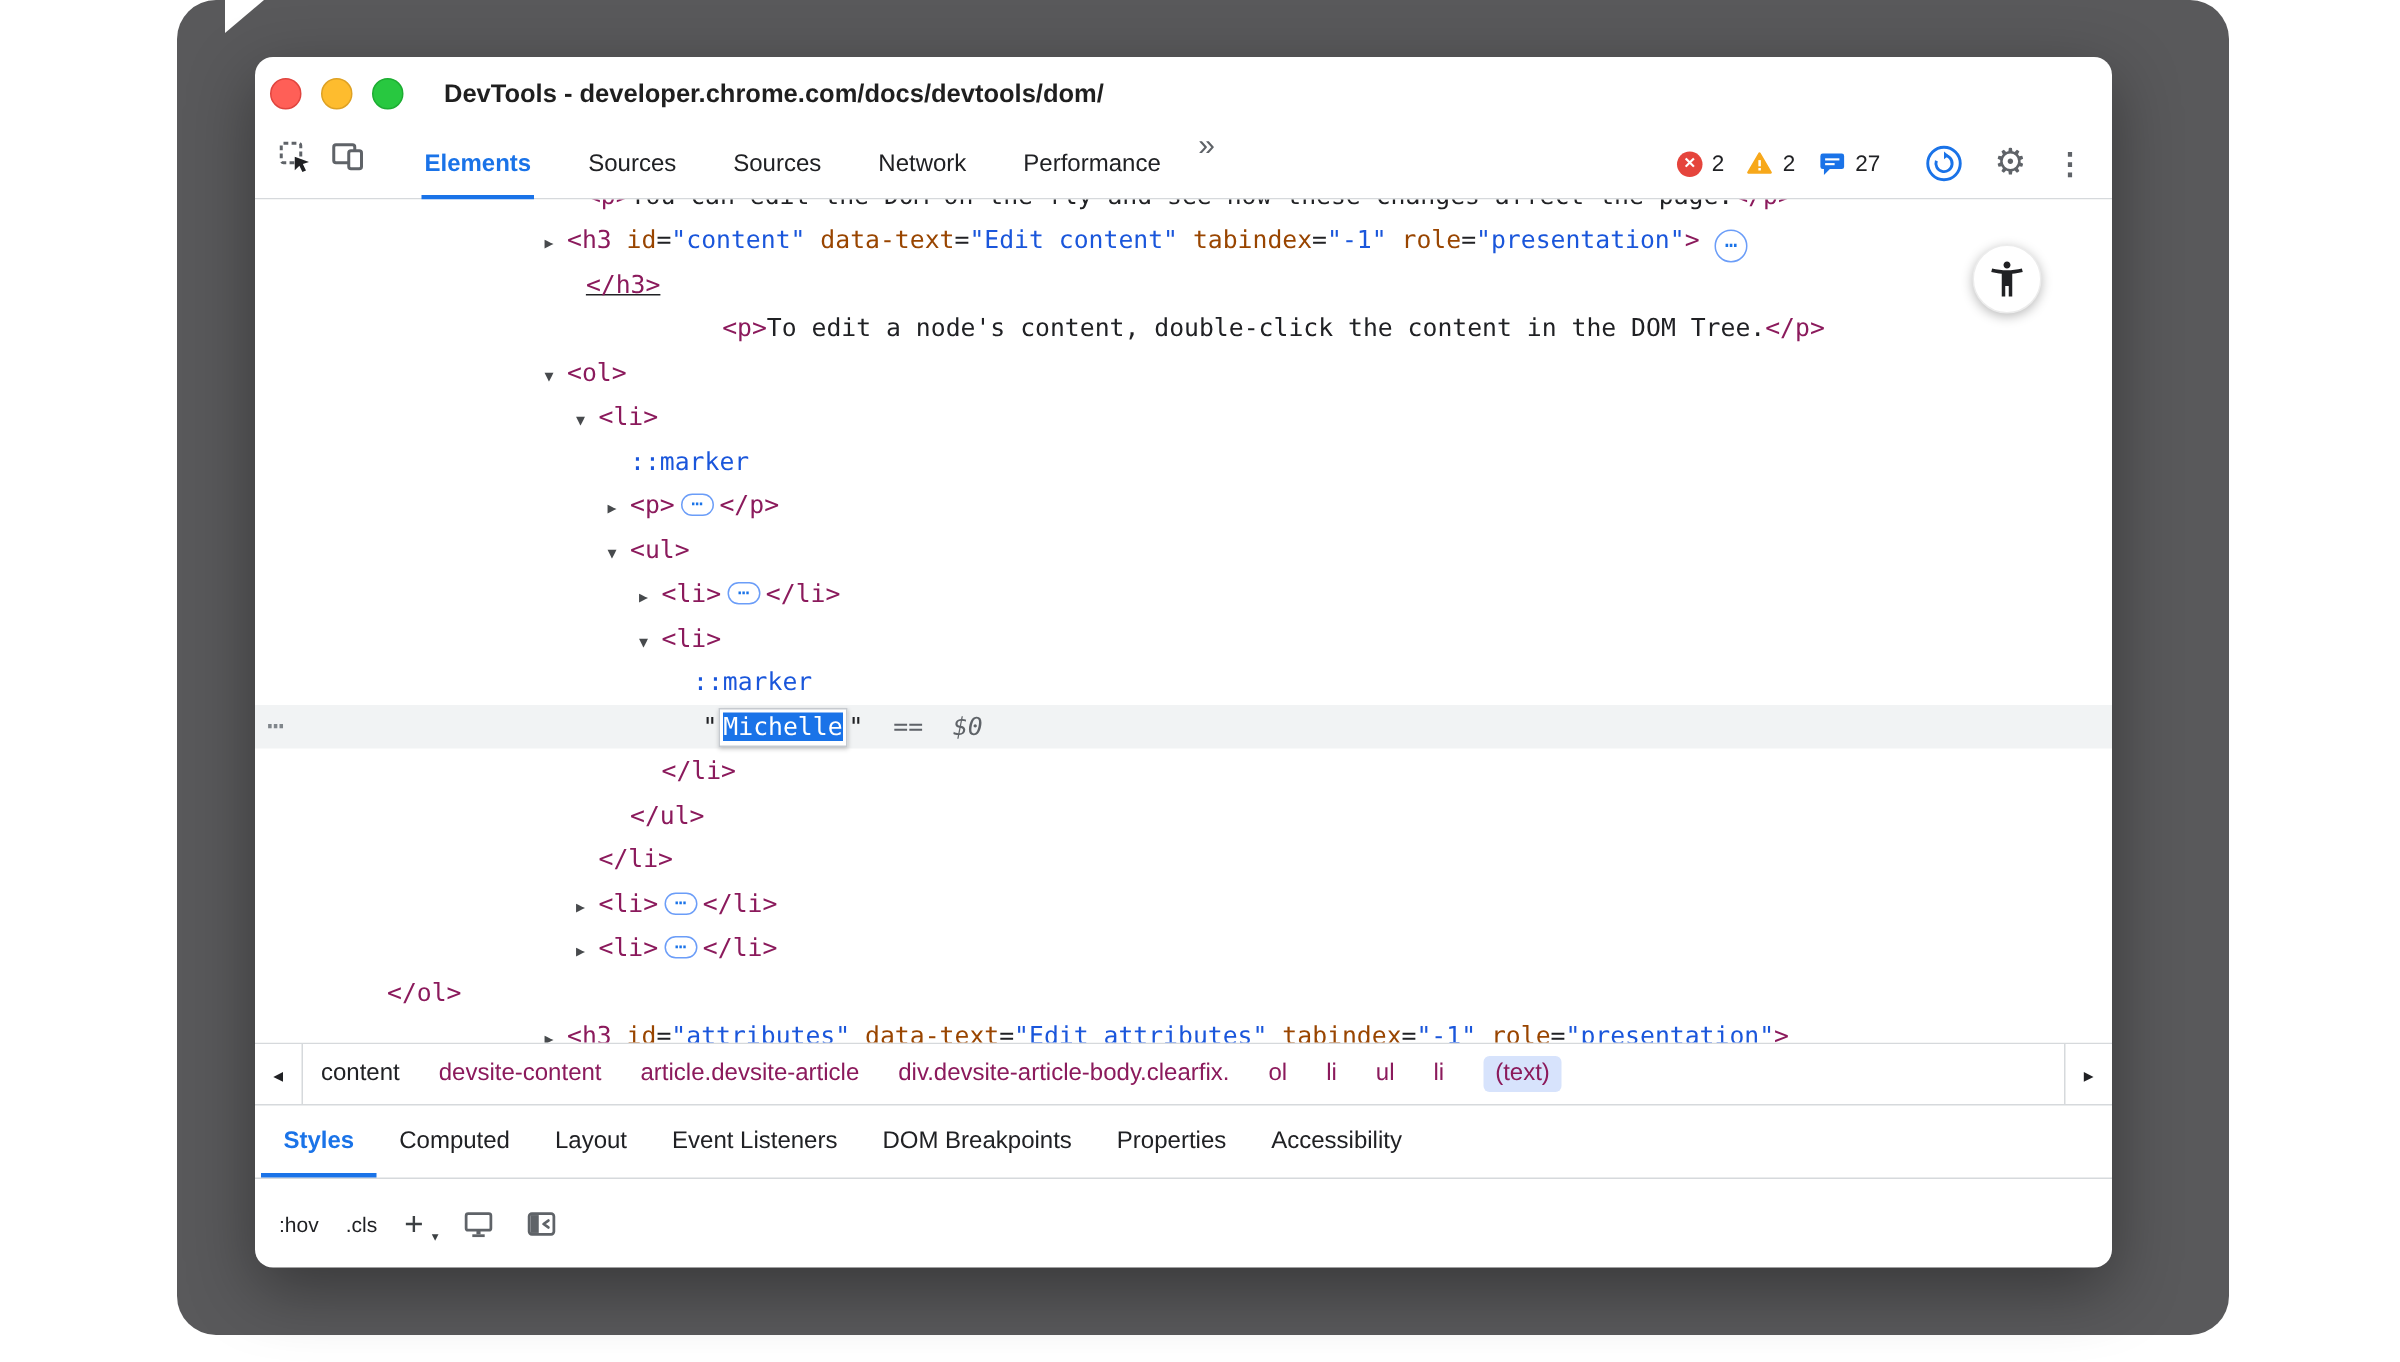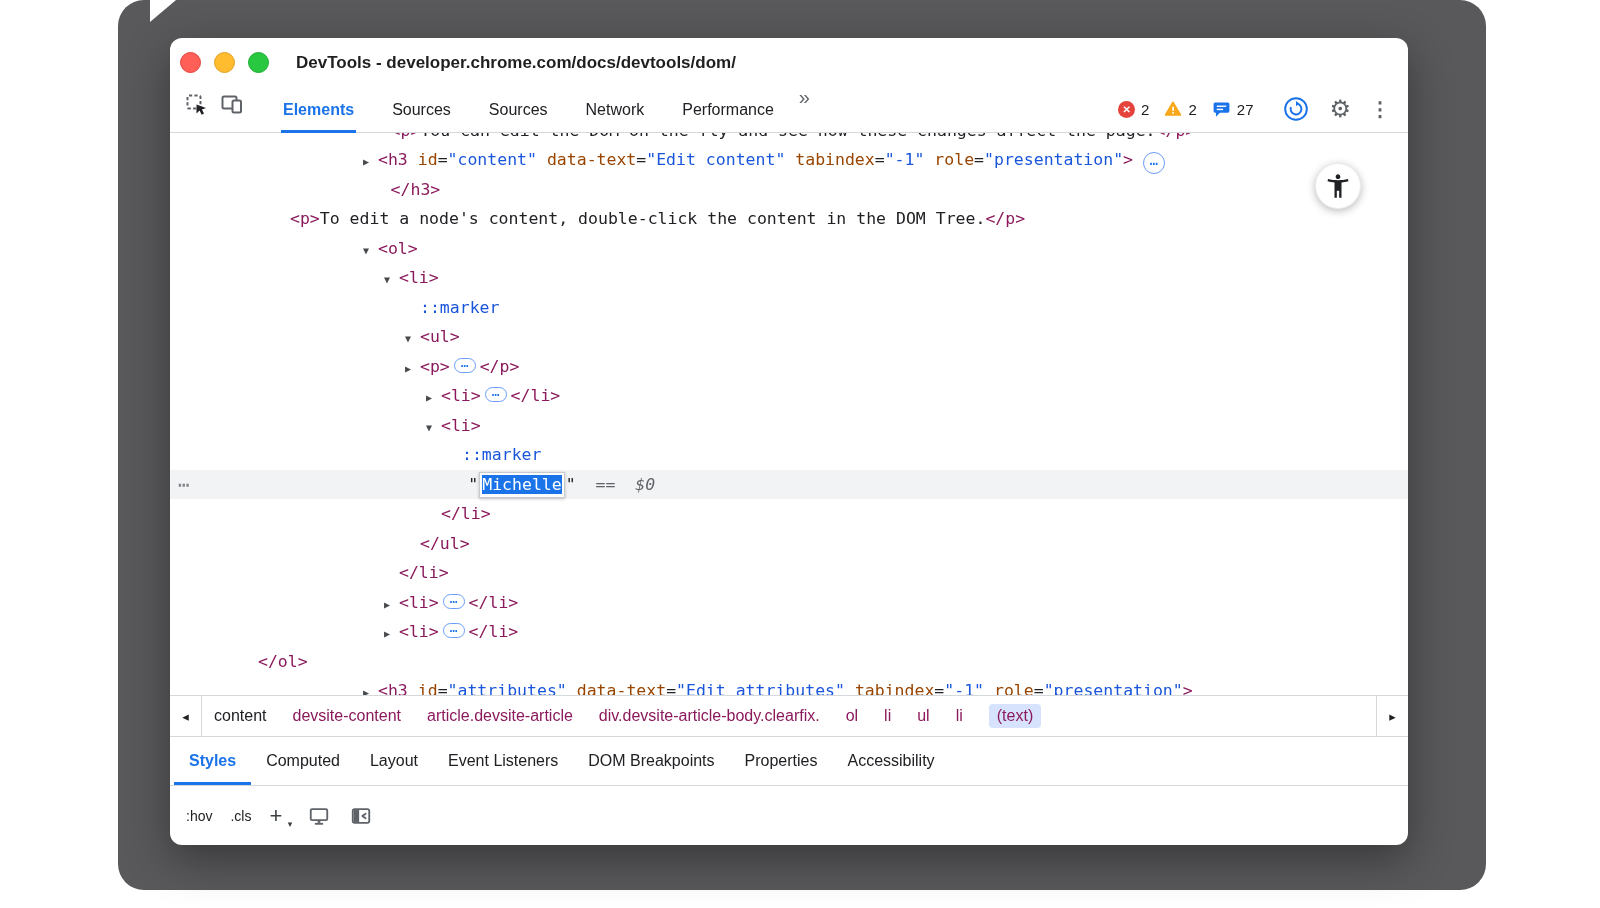--- a/index.html
+++ b/index.html
@@ -172,27 +172,27 @@
   </div>
 
   <div class="tree">
     <div class="a11y-btn">
       <svg width="28" height="28" viewBox="0 0 24 24">
         <path fill="#202124" d="M20.5 6c-2.61.7-5.67 1-8.5 1s-5.89-.3-8.5-1L3 8c1.86.5 4 .83 6 1v13h2v-6h2v6h2V9c2-.17 4.14-.5 6-1l-.5-2zM12 6c1.1 0 2-.9 2-2s-.9-2-2-2-2 .9-2 2 .9 2 2 2z"></path>
       </svg>
     </div>
   <div class="tree-line cut-top" style="padding-left: 220.6px;"><span class="c-t">&lt;p&gt;</span><span class="c-b">You can edit the DOM on the fly and see how these changes affect the page.</span><span class="c-t">&lt;/p&gt;</span></div>
       <div class="tree-line" style="padding-left: 208px;"><span class="arrow">▶</span><span class="c-t">&lt;h3</span><span class="c-an"> id</span><span class="c-b">=</span><span class="c-av">"content"</span><span class="c-an"> data-text</span><span class="c-b">=</span><span class="c-av">"Edit content"</span><span class="c-an"> tabindex</span><span class="c-b">=</span><span class="c-av">"-1"</span><span class="c-an"> role</span><span class="c-b">=</span><span class="c-av">"presentation"</span><span class="c-t">&gt;</span><span class="badge">⋯</span></div>
-      <div class="tree-line" style="padding-left: 220.6px;"><span class="c-t">&lt;/h3&gt;</span></div>
-      <div class="tree-line" style="padding-left: 120px;"><span class="c-t">&lt;p&gt;</span><span class="c-b">To edit a node's content, double-click the content in the DOM Tree.</span><span class="c-t">&lt;/p&gt;</span></div>
+      <div class="tree-line" style="padding-left: 220.6px; text-decoration: underline;"><span class="c-t">&lt;/h3&gt;</span></div>
+      <div class="tree-line" style="padding-left: 120px; text-align: center;"><span class="c-t">&lt;p&gt;</span><span class="c-b">To edit a node's content, double-click the content in the DOM Tree.</span><span class="c-t">&lt;/p&gt;</span></div>
       <div class="tree-line" style="padding-left: 208px;"><span class="arrow">▼</span><span class="c-t">&lt;ol&gt;</span></div>
       <div class="tree-line" style="padding-left: 229px;"><span class="arrow">▼</span><span class="c-t">&lt;li&gt;</span></div>
       <div class="tree-line" style="padding-left: 250px;"><span class="c-m">::marker</span></div>
+      <div class="tree-line" style="padding-left: 250px;"><span class="arrow">▶</span><span class="c-t">&lt;p&gt;</span><span class="pill">⋯</span><span class="c-t">&lt;/p&gt;</span></div>
       <div class="tree-line" style="padding-left: 250px;"><span class="arrow">▼</span><span class="c-t">&lt;ul&gt;</span></div>
-      <div class="tree-line" style="padding-left: 250px;"><span class="arrow">▶</span><span class="c-t">&lt;p&gt;</span><span class="pill">⋯</span><span class="c-t">&lt;/p&gt;</span></div>
       <div class="tree-line" style="padding-left: 271px;"><span class="arrow">▶</span><span class="c-t">&lt;li&gt;</span><span class="pill">⋯</span><span class="c-t">&lt;/li&gt;</span></div>
       <div class="tree-line" style="padding-left: 271px;"><span class="arrow">▼</span><span class="c-t">&lt;li&gt;</span></div>
       <div class="tree-line" style="padding-left: 292px;"><span class="c-m">::marker</span></div>
       <div class="tree-line hl" style="padding-left: 298.3px;"><span class="row-dots">⋯</span><span class="c-b">"</span><span class="editbox"><span class="sel">Michelle</span></span><span class="c-b">"</span><span class="c-g">  ==  </span><span class="c-d">$0</span></div>
       <div class="tree-line" style="padding-left: 271px;"><span class="c-t">&lt;/li&gt;</span></div>
       <div class="tree-line" style="padding-left: 250px;"><span class="c-t">&lt;/ul&gt;</span></div>
       <div class="tree-line" style="padding-left: 229px;"><span class="c-t">&lt;/li&gt;</span></div>
       <div class="tree-line" style="padding-left: 229px;"><span class="arrow">▶</span><span class="c-t">&lt;li&gt;</span><span class="pill">⋯</span><span class="c-t">&lt;/li&gt;</span></div>
       <div class="tree-line" style="padding-left: 229px;"><span class="arrow">▶</span><span class="c-t">&lt;li&gt;</span><span class="pill">⋯</span><span class="c-t">&lt;/li&gt;</span></div>
       <div class="tree-line" style="padding-left: 88px;"><span class="c-t">&lt;/ol&gt;</span></div>

